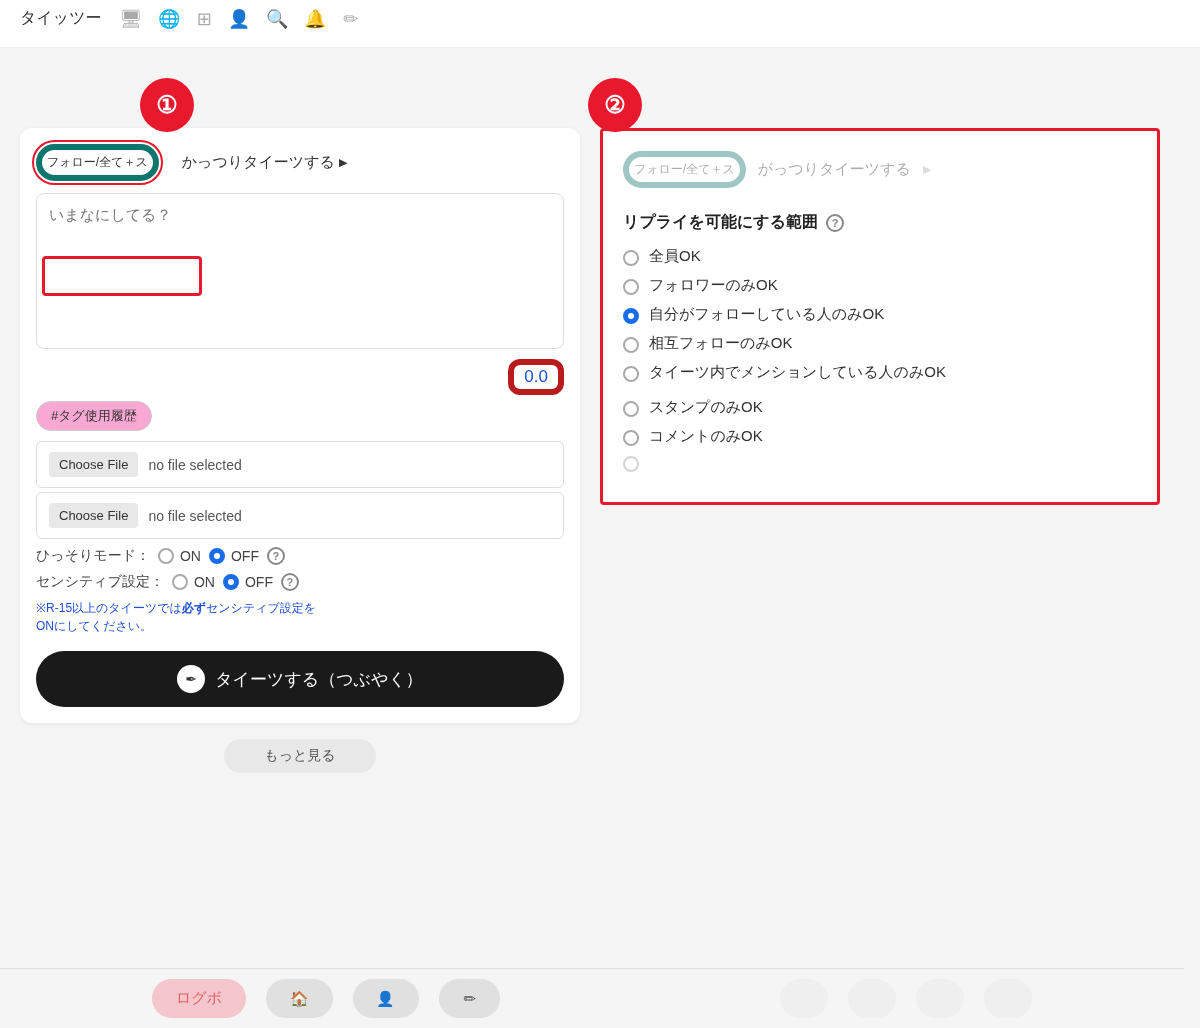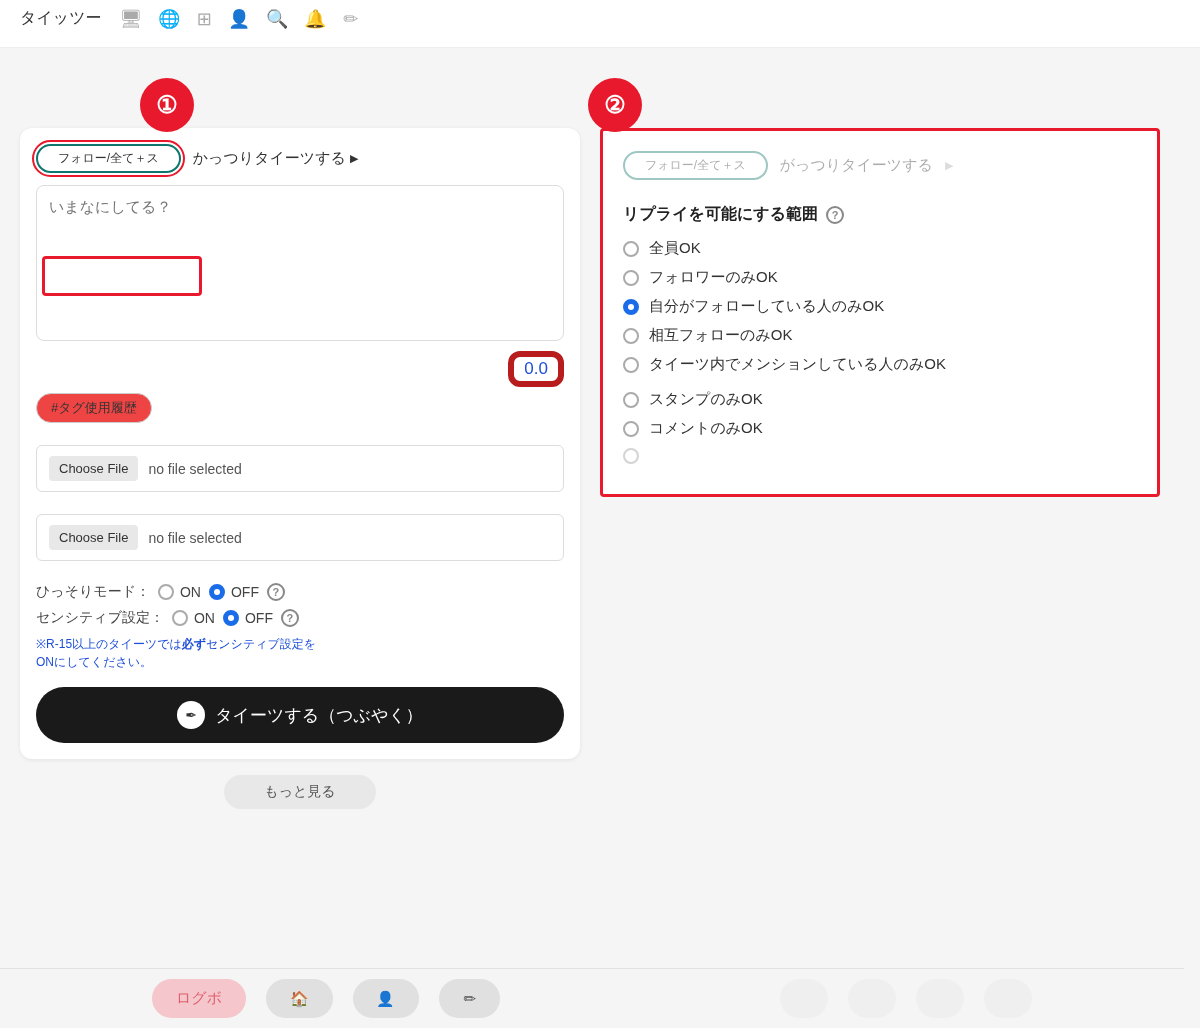--- a/index.html
+++ b/index.html
@@ -89,36 +89,37 @@
       z-index: 10;
     }
 
     .panel-header {
       display: flex;
       align-items: center;
       gap: 12px;
       margin-bottom: 12px;
     }
     .follow-button {
-      border: 2px solid #0f766e;
+      border: 6px solid #0f766e;
       border-radius: 20px;
-      padding: 4px 20px;
+      padding: 4px 5px;
       font-size: 12px;
       color: #333;
       background: white;
       cursor: pointer;
       outline: 2px solid #e8192c;
       outline-offset: 2px;
     }
     .gattsuri-link {
       font-size: 15px;
       color: #333;
       display: flex;
       align-items: center;
       gap: 4px;
+      margin-left: 11px;
     }
     .gattsuri-link::after {
       content: '▶';
       font-size: 11px;
     }
 
     .tweet-textarea {
       width: 100%;
       height: 156px;
       border: 1px solid #ddd;
@@ -143,33 +144,33 @@
       font-size: 17px;
       color: #1d4ed8;
     }
 
     .tag-history-btn {
       border: 1px solid #ccc;
       border-radius: 20px;
       padding: 5px 14px;
       font-size: 13px;
       color: #333;
-      background: #ef4444;
+      background: #f9a8d4;
       cursor: pointer;
-      margin-bottom: 12px;
+      margin-bottom: 0;
     }
 
     .file-input-row {
       border: 1px solid #ddd;
       border-radius: 6px;
       padding: 10px 12px;
       display: flex;
       align-items: center;
       gap: 10px;
-      margin-bottom: 22px;
+      margin-bottom: 4px;
     }
     .choose-file-btn {
       background: #e8e8e8;
       border: none;
       border-radius: 4px;
       padding: 5px 10px;
       font-size: 13px;
       cursor: pointer;
       color: #333;
     }
@@ -297,21 +298,21 @@
       font-weight: bold;
       color: #222;
       display: flex;
       align-items: center;
       gap: 8px;
       margin-bottom: 14px;
     }
 
     .radio-option {
       display: flex;
-      align-items: center;
+      align-items: flex-end;
       gap: 10px;
       margin: 10px 0;
       font-size: 15px;
       color: #333;
     }
 
     .section-divider {
       margin: 16px 0 10px;
     }
 

